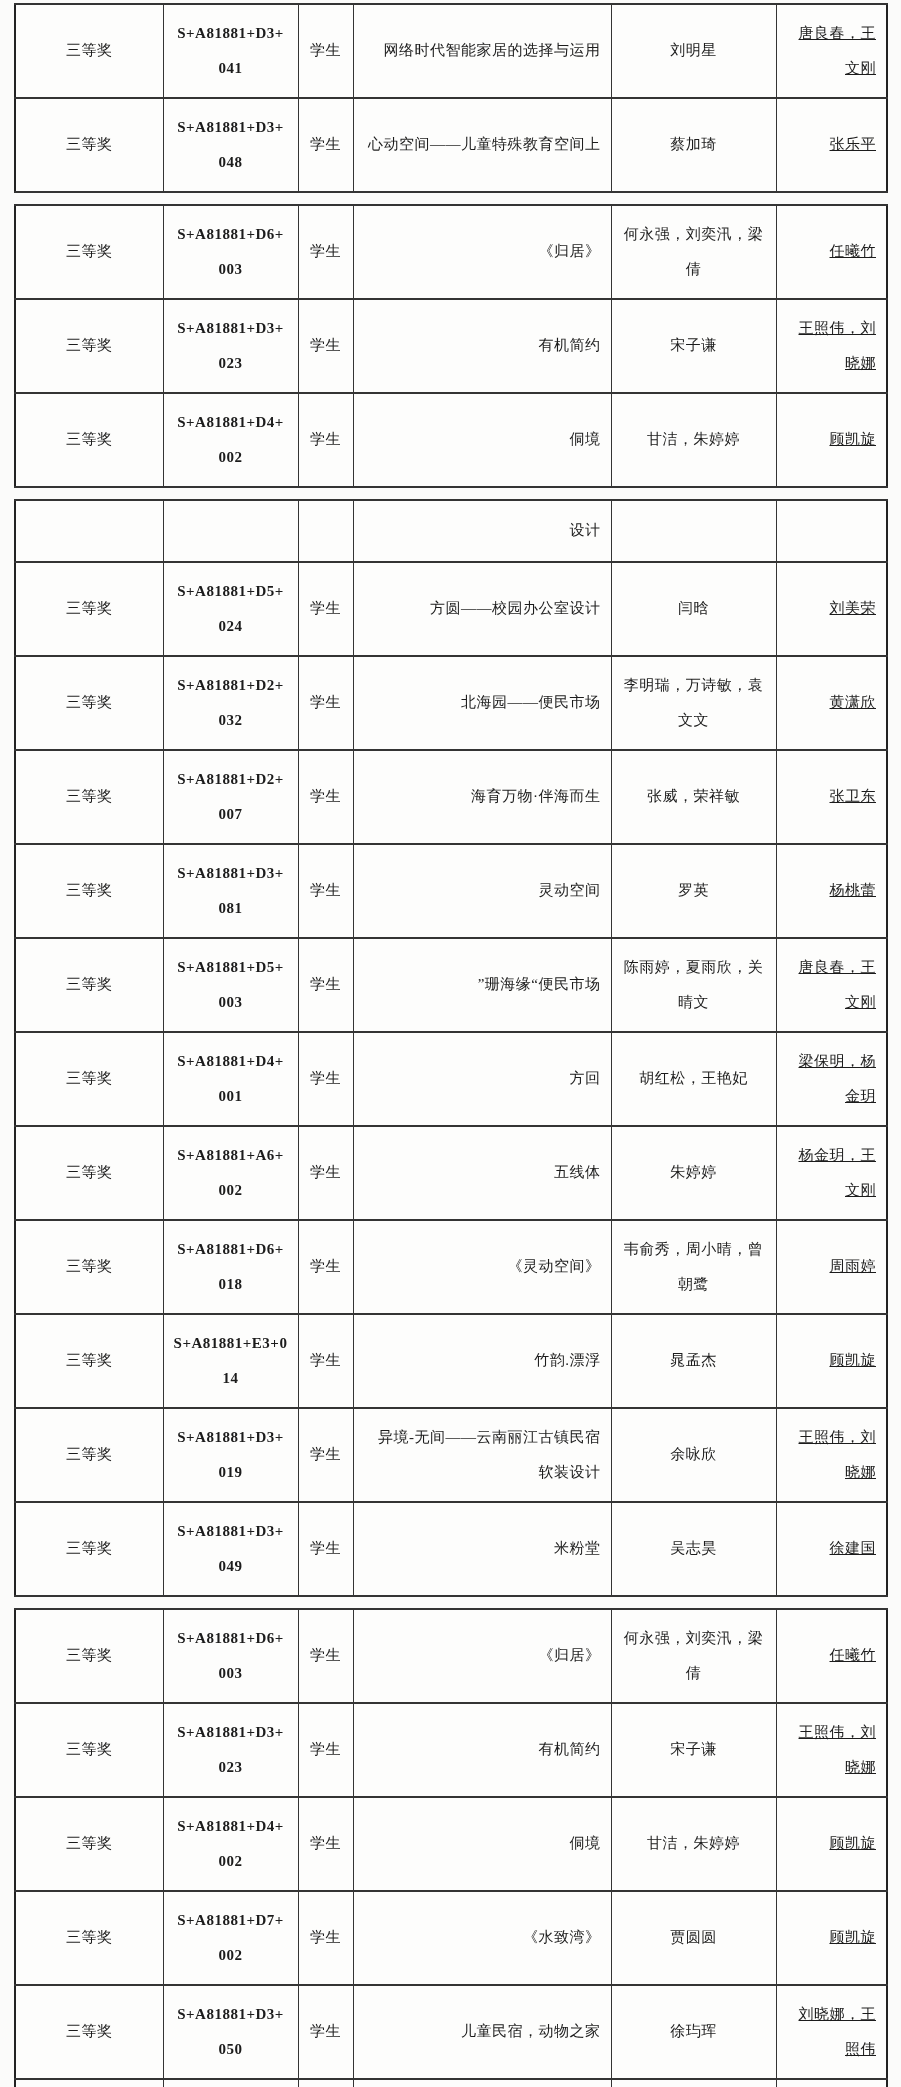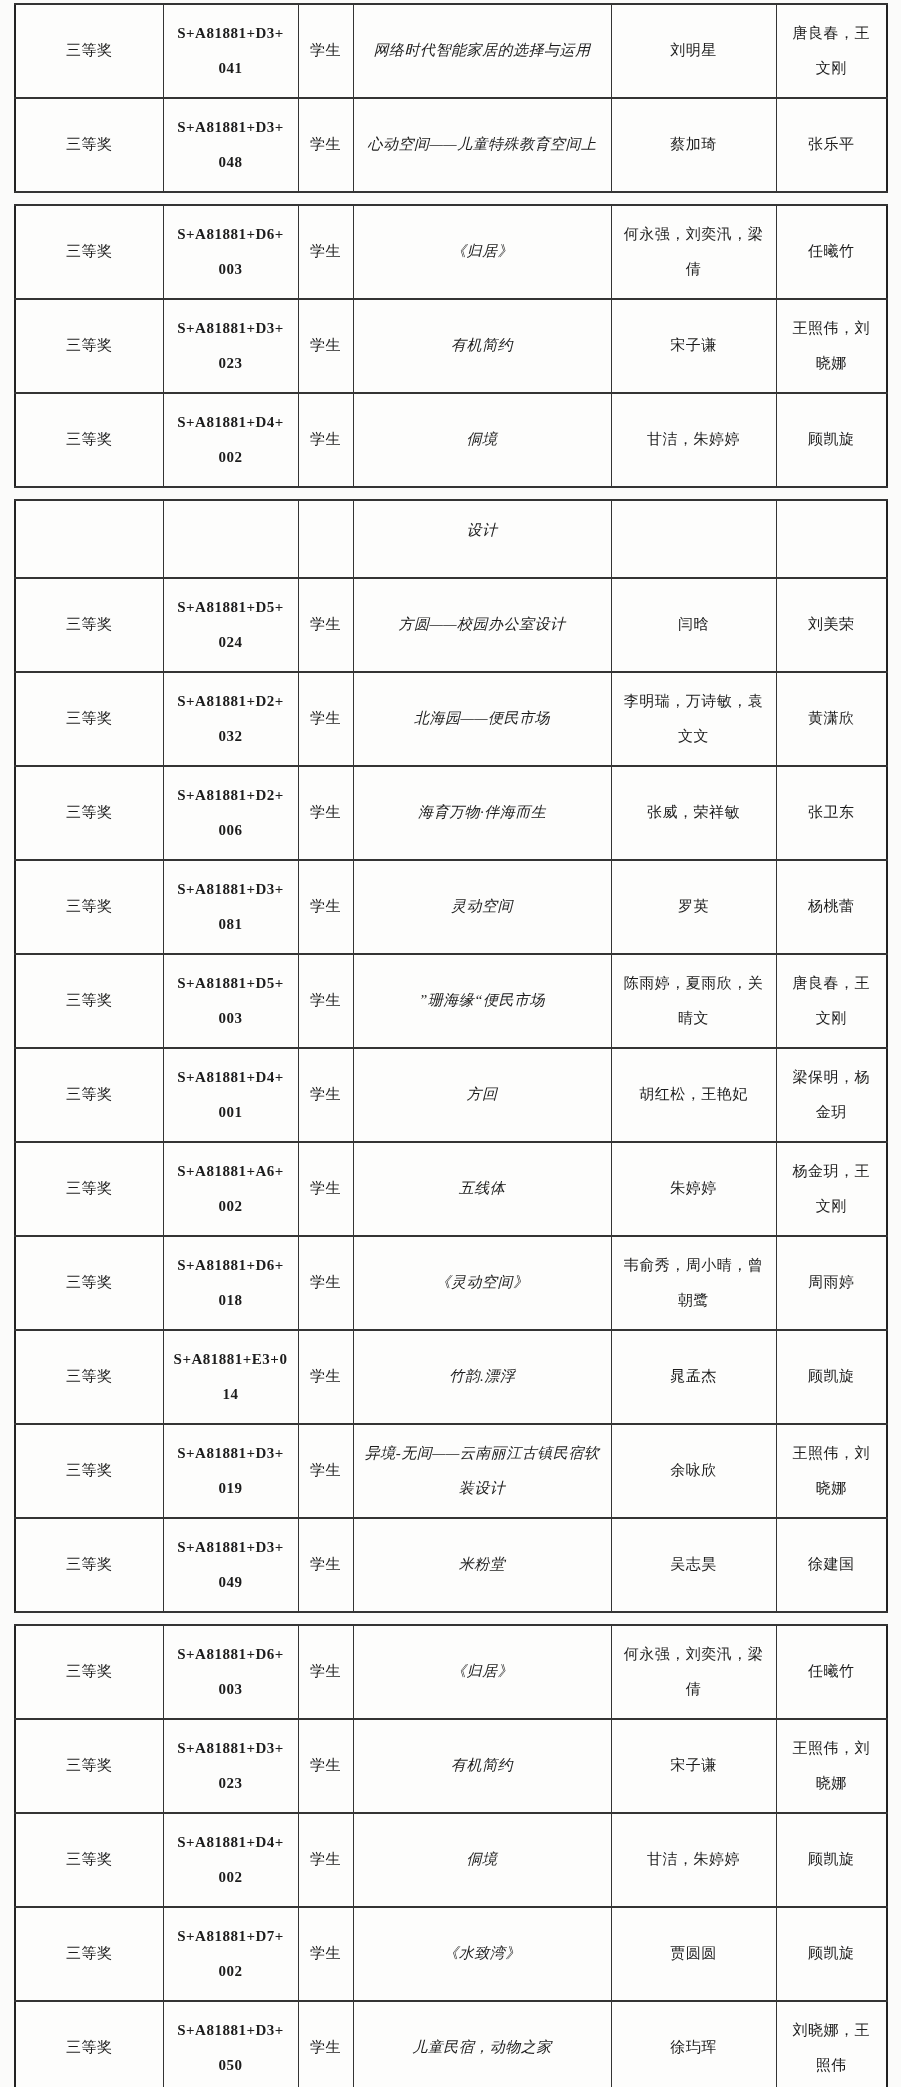--- a/index.html
+++ b/index.html
@@ -40,24 +40,24 @@
   td.col-award, td.col-type, td.col-code {
     text-align: center;
     padding-left: 2px;
     padding-right: 2px;
   }
   td.col-code {
     letter-spacing: 0;
     font-size: 14.5px;
     font-weight: bold;
   }
-  td.col-title { padding-left: 8px; padding-right: 5px; text-align: center; font-style: italic; }
+  td.col-title { padding-left: 8px; padding-right: 5px; text-align: right; }
   td.col-participants { padding-left: 10px; padding-right: 8px; text-align: center; }
-  td.col-advisors { padding-left: 8px; padding-right: 6px; text-align: center; }
-  tr.continuation-row td { height: 52px; padding-top: 4px; padding-bottom: 20px; }
+  td.col-advisors { padding-left: 8px; padding-right: 6px; text-align: right; text-decoration: underline; }
+  tr.continuation-row td { height: 52px; padding-top: 4px; padding-bottom: 4px; }
 </style>
 </head>
 <body>
 
 <div class="page">
   <div id="blocks-container">
       <table class="award-table">
         <colgroup>
           <col style="width: 148px;">
           <col style="width: 135px;">
@@ -150,21 +150,21 @@
           <tr>
             <td class="col-award">三等奖</td>
             <td class="col-code">S+A81881+D2+032</td>
             <td class="col-type">学生</td>
             <td class="col-title">北海园——便民市场</td>
             <td class="col-participants">李明瑞，万诗敏，袁文文</td>
             <td class="col-advisors">黄潇欣</td>
           </tr>
           <tr>
             <td class="col-award">三等奖</td>
-            <td class="col-code">S+A81881+D2+006</td>
+            <td class="col-code">S+A81881+D2+007</td>
             <td class="col-type">学生</td>
             <td class="col-title">海育万物·伴海而生</td>
             <td class="col-participants">张威，荣祥敏</td>
             <td class="col-advisors">张卫东</td>
           </tr>
           <tr>
             <td class="col-award">三等奖</td>
             <td class="col-code">S+A81881+D3+081</td>
             <td class="col-type">学生</td>
             <td class="col-title">灵动空间</td>

